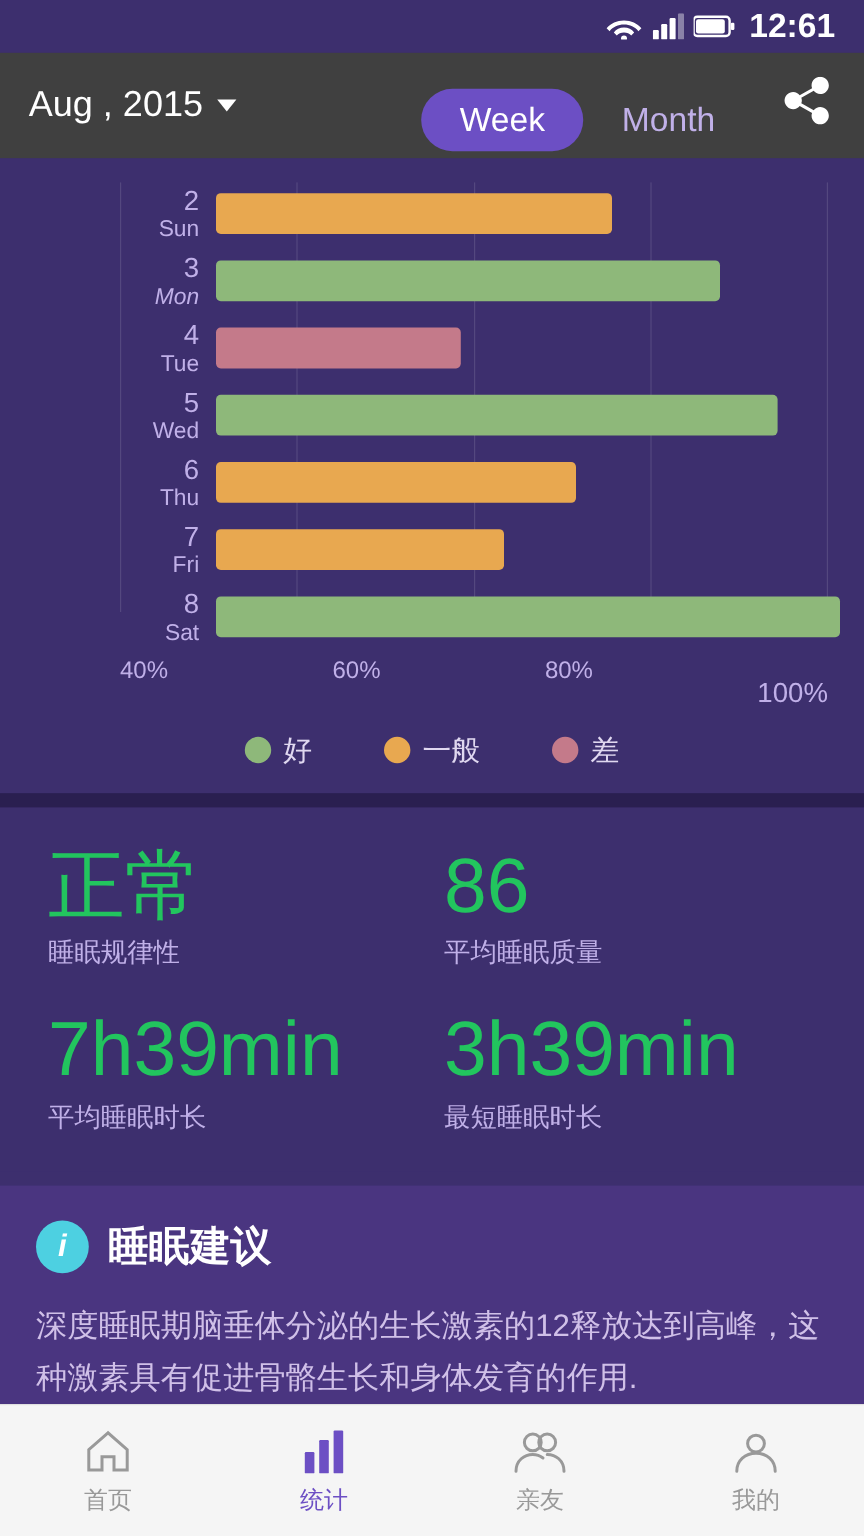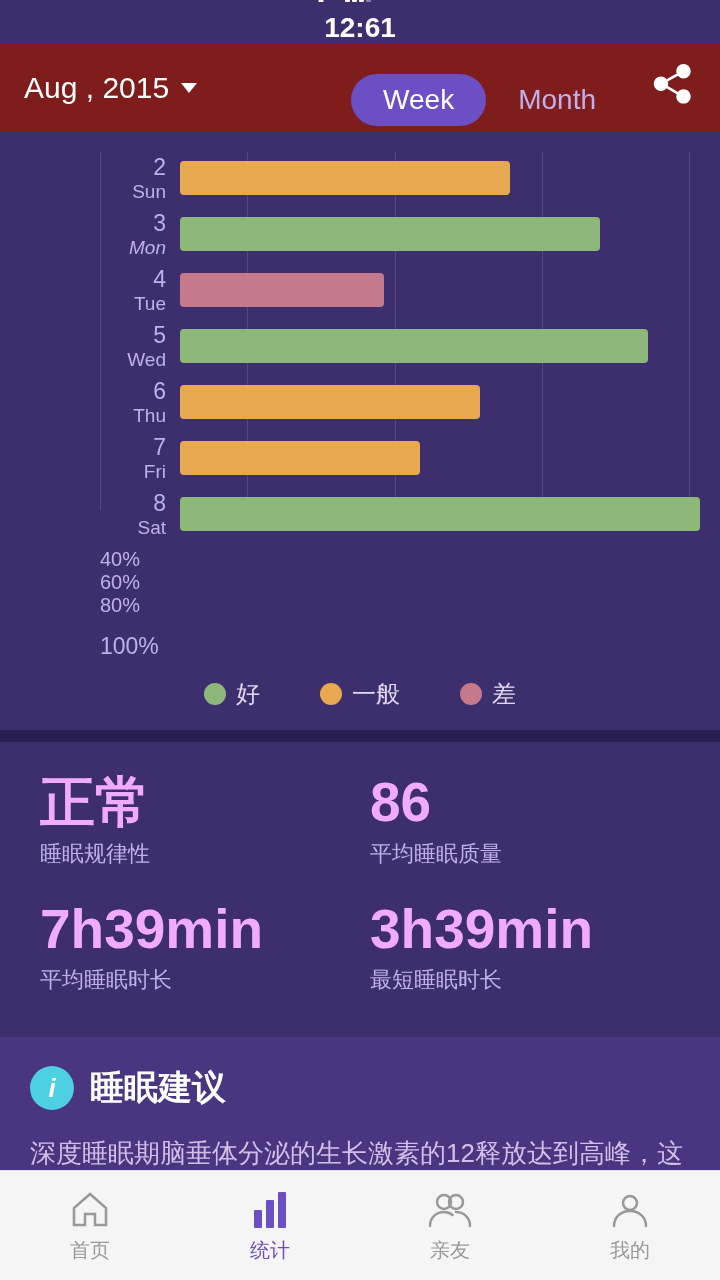--- a/index.html
+++ b/index.html
@@ -15,36 +15,35 @@
 
     
     .status-bar {
       background: #3d2f6e;
       height: 44px;
       display: flex;
       align-items: center;
       justify-content: flex-end;
       padding: 0 24px;
       gap: 10px;
-      flex-direction: column;
     }
     .status-bar .time {
       font-size: 28px;
       font-weight: 600;
       color: #fff;
     }
     .status-icons {
       display: flex;
       align-items: center;
       gap: 8px;
     }
 
     
     .header {
-      background: #7f1d1d;
+      background: #404040;
       height: 88px;
       display: flex;
       align-items: center;
       padding: 0 24px;
       gap: 0;
     }
     .header .date-selector {
       display: flex;
       align-items: center;
       gap: 8px;
@@ -101,21 +100,20 @@
       padding-left: 80px;
     }
 
     
     .x-axis {
       padding-left: 80px;
       display: flex;
       justify-content: space-between;
       padding-right: 10px;
       margin-top: 8px;
-      flex-direction: column;
     }
 
     
     .legend {
       display: flex;
       justify-content: center;
       gap: 60px;
       padding: 18px 0 10px 0;
     }
 
@@ -133,23 +131,23 @@
     .stats-grid {
       display: grid;
       grid-template-columns: 1fr 1fr;
       gap: 30px 20px;
     }
     .stat-item {
       display: flex;
       flex-direction: column;
     }
     .stat-value {
-      font-size: 55px;
-      font-weight: 700;
-      color: #f0abfc;
+      font-size: 64px;
+      font-weight: 400;
+      color: #22c55e;
       line-height: 1.1;
     }
     .stat-label {
       font-size: 22px;
       color: #c0b0e8;
       margin-top: 6px;
     }
 
     
     .advice-section {

